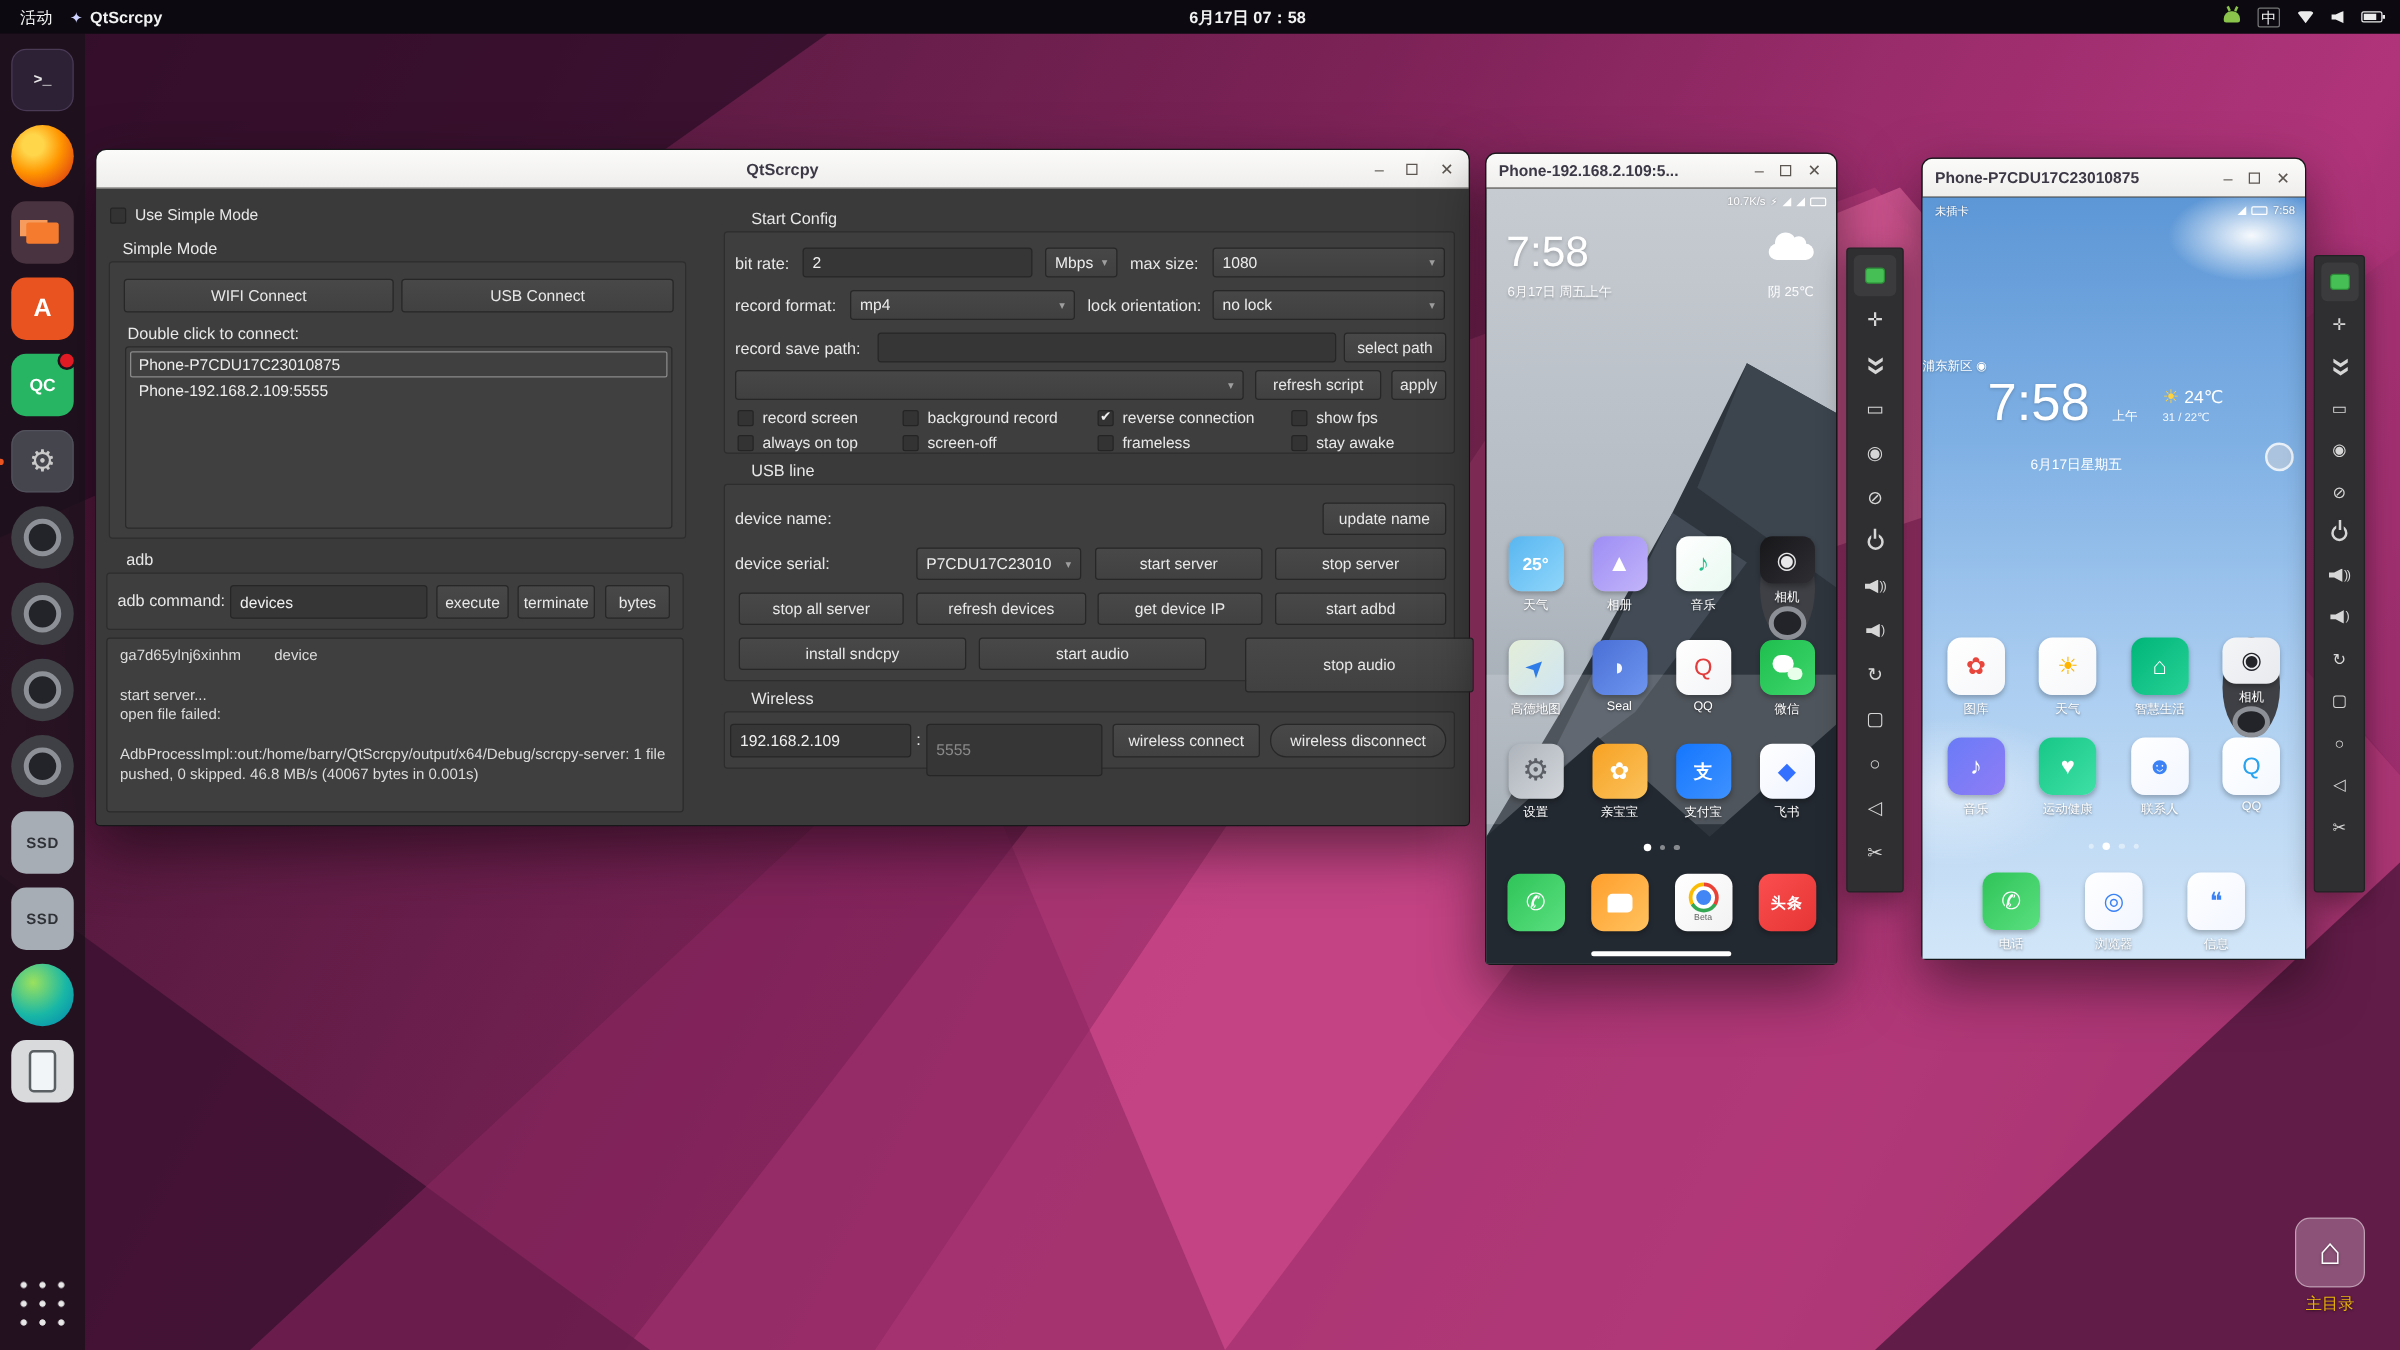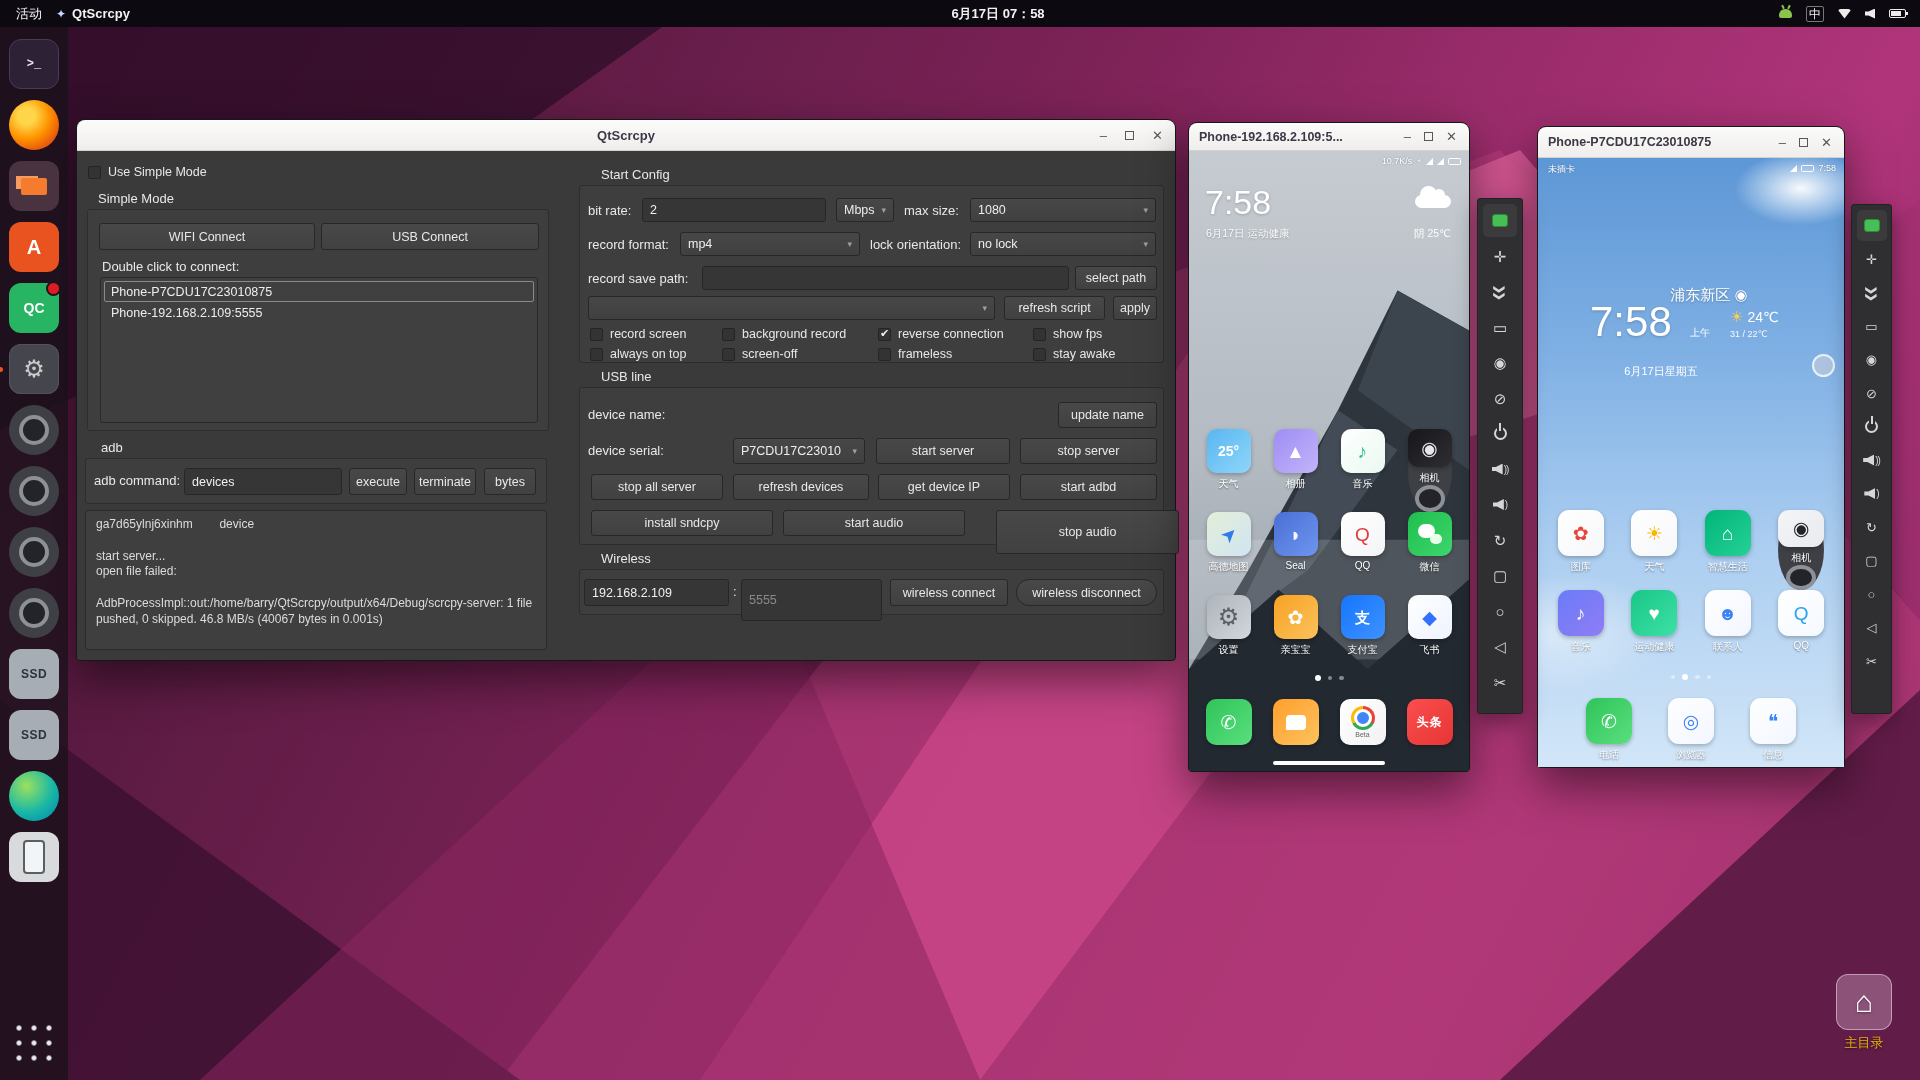--- a/index.html
+++ b/index.html
@@ -120,21 +120,21 @@
   .pstatus .bolt { font-size:8px; }
   .p2status-l { position:absolute; top:5px; left:10px; color:#fff; font-size:9px; text-shadow:0 0 2px rgba(0,0,0,0.3); }
 
   .p1clock { position:absolute; left:16px; top:32px; color:#fff; font-size:34px; font-weight:300; text-shadow:0 1px 3px rgba(0,0,0,0.2); }
   .p1date { position:absolute; left:17px; top:76px; color:rgba(255,255,255,0.95); font-size:10.5px; text-shadow:0 1px 2px rgba(0,0,0,0.25); }
   .cloud { position:absolute; right:18px; top:44px; width:36px; height:13px; background:#fff; border-radius:10px; }
   .cloud::before { content:""; position:absolute; left:5px; top:-9px; width:17px; height:17px; background:#fff; border-radius:50%; }
   .cloud::after { content:""; position:absolute; right:6px; top:-6px; width:12px; height:12px; background:#fff; border-radius:50%; }
   .p1wtxt { position:absolute; right:18px; top:76px; color:rgba(255,255,255,0.95); font-size:10.5px;margin-left:30px; }
 
-  .loc { position:absolute; top:128px; left:0; right:0; text-align:center; color:#fff; font-size:15px; text-shadow:0 1px 2px rgba(0,0,0,0.25);padding-left:36px; }
+  .loc { position:absolute; top:128px; left:0; right:0; text-align:left; color:#fff; font-size:10px; text-shadow:0 1px 2px rgba(0,0,0,0.25); }
   .p2clock { position:absolute; left:52px; top:140px; color:#fff; font-size:42px; font-weight:300; text-shadow:0 1px 3px rgba(0,0,0,0.2); }
   .p2ampm { position:absolute; left:152px; top:168px; color:#fff; font-size:10px; }
   .p2weather { position:absolute; left:192px; top:150px; color:#fff; }
   .p2weather .wrow { font-size:14px; display:flex; gap:4px; align-items:center; }
   .p2weather .sun { color:#ffd23e; font-size:15px; }
   .p2weather .hilo { font-size:9px; margin-top:3px; color:rgba(255,255,255,0.92); }
   .p2date { position:absolute; left:0; right:60px; top:206px; text-align:center; color:#fff; font-size:11px; }
   .ball { position:absolute; right:9px; top:196px; width:23px; height:23px; border-radius:50%;
     background:rgba(205,210,216,0.55); border:2px solid rgba(255,255,255,0.75); }
 
@@ -493,21 +493,21 @@
       <polygon points="0,520 90,440 180,520 282,430 282,622 0,622" fill="#232931"></polygon>
     </svg>
     <div class="pstatus">
       <span>10.7K/s</span>
       <span class="bolt">⚡</span>
       <span class="sig"></span>
       <span class="sig"></span>
       <span class="bat"></span>
     </div>
     <div class="p1clock">7:58</div>
-    <div class="p1date">6月17日 运动健康</div>
+    <div class="p1date">6月17日 周五上午</div>
     <div class="cloud"></div>
     <div class="p1wtxt">阴 25℃</div>
 
     <div class="appgrid">
 
         <div class="papp ic-weather">
           <div class="tile" style="background: linear-gradient(135deg, rgb(88, 182, 240), rgb(143, 214, 251));">
             <span class="g" style="color: rgb(255, 255, 255);">25°</span>
           </div>
           <div class="plabel">天气</div>

